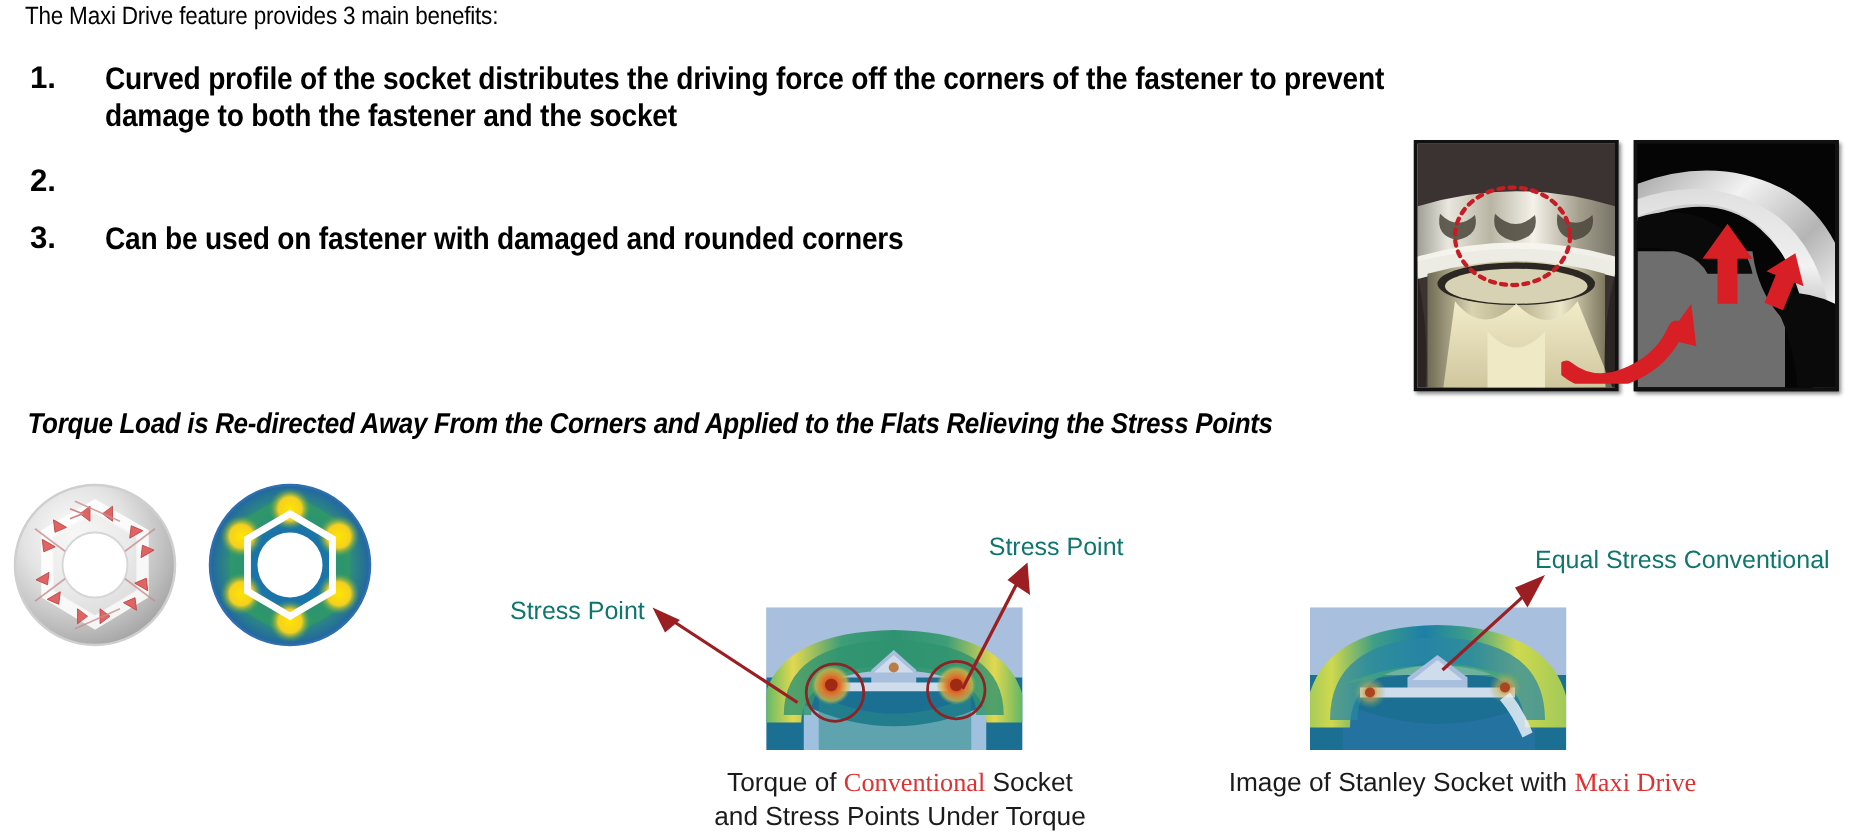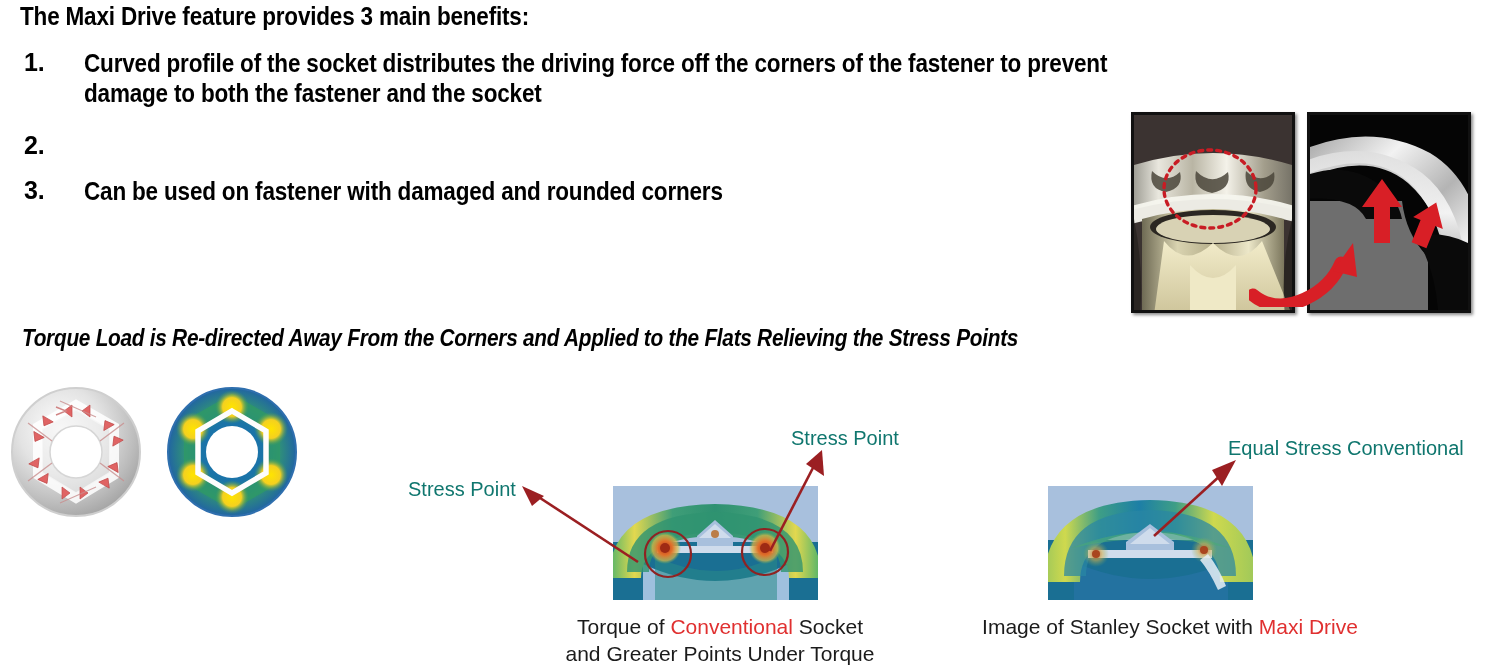--- a/index.html
+++ b/index.html
@@ -2,21 +2,21 @@
 <html><head>
 <meta charset="utf-8">
 <style>
   html,body{margin:0;padding:0;}
   body{
     width:1500px;height:669px;background:#ffffff;overflow:hidden;position:relative;
     font-family:"Liberation Sans","DejaVu Sans",sans-serif;color:#000;
     -webkit-font-smoothing:antialiased;
   }
   
-  #headline{position:absolute;left:20px;top:2px;font-size:25px;font-weight:700;
+  #headline{position:absolute;left:20px;top:2px;font-size:20px;font-weight:400;
             letter-spacing:-0.2px;white-space:nowrap;}
   #headline span{display:inline-block;transform:scaleX(.90);transform-origin:left center;}
   .listitem{position:absolute;font-size:25px;font-weight:700;letter-spacing:-0.2px;}
   .listitem .num{position:absolute;left:0;top:0;width:34px;}
   .listitem .txt{display:block;margin-left:60px;line-height:1.20;}
   .listitem .txt i{font-style:normal;display:inline-block;transform:scaleX(.90);
                    transform-origin:left center;white-space:nowrap;}
   #li1{left:24px;top:48px;width:1460px;}
   #li2{left:24px;top:131px;}
   #li3{left:24px;top:176px;}
@@ -49,21 +49,21 @@
   #anno-eq{left:1228px;top:437px;}
   .arrow{position:absolute;pointer-events:none;}
   #arr-left{left:520px;top:484px;width:120px;height:80px;}
   #arr-right{left:740px;top:448px;width:100px;height:105px;}
   #arr-eq{left:1150px;top:458px;width:90px;height:80px;}
   
   .caption{position:absolute;font-size:21px;line-height:1.30;text-align:center;
            color:#1b1b1b;}
   #cap-conv{left:540px;top:613px;width:360px;}
   #cap-maxi{left:940px;top:613px;width:460px;}
-  .red{color:#e03030;}
+  .red{color:#e03030;font-family:Liberation Serif, serif;}
 </style>
 </head>
 <body>
 
 <div id="headline"><span>The Maxi Drive feature provides 3 main benefits:</span></div>
 
 <div class="listitem" id="li1">
   <span class="num">1.</span>
   <span class="txt">
     <i>Curved profile of the socket distributes the driving force off the corners of the fastener to prevent</i><br>
@@ -371,18 +371,18 @@
   <line x1="30" y1="103" x2="76" y2="14" stroke="#9b1f22" stroke-width="2.6"></line>
   <path d="M82 2 L84 28 L66 16 Z" fill="#9b1f22"></path>
 </svg>
 <svg class="arrow" id="arr-eq" viewBox="0 0 90 80">
   <line x1="4" y1="78" x2="72" y2="16" stroke="#9b1f22" stroke-width="2.6"></line>
   <path d="M86 2 L72 28 L62 12 Z" fill="#9b1f22"></path>
 </svg>
 
 <div class="caption" id="cap-conv">
   <span>Torque of </span><span class="red">Conventional</span><span> Socket</span><br>
-  <span>and Greater Points Under Torque</span>
+  <span>and Stress Points Under Torque</span>
 </div>
 
 <div class="caption" id="cap-maxi">
   <span>Image of Stanley Socket with </span><span class="red">Maxi Drive</span><span></span><br>
 </div>
 
 </body></html>

